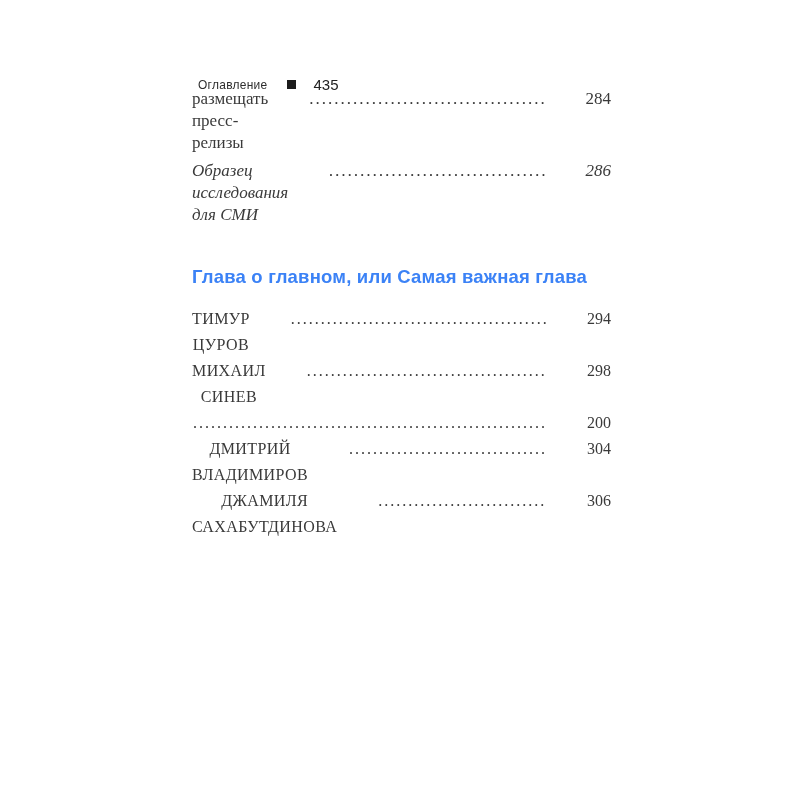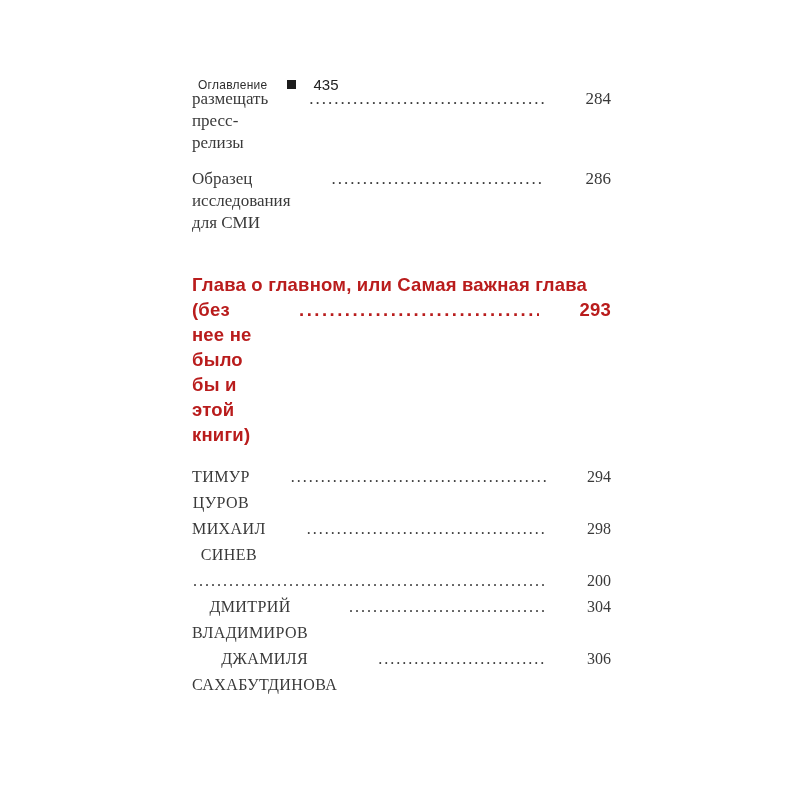--- a/index.html
+++ b/index.html
@@ -45,21 +45,21 @@
     position: absolute;
     left: 192px;
     top: 0;
     width: 419px;
   }
   .toc-block { margin: 0; }
   .entry {
     font-size: 17px;
     line-height: 22px;
   }
-  .entry-gap { margin-top: 14px; }
+  .entry-gap { margin-top: 6px; font-style: italic; }
   .row {
     display: flex;
     align-items: baseline;
     gap: 40px;
   }
   .dots {
     flex: 1 1 auto;
     overflow: hidden;
     white-space: nowrap;
     letter-spacing: 2px;
@@ -70,21 +70,21 @@
     content: "........................................................................................................................................................";
   }
   .pg { flex: 0 0 auto; text-align: right; }
   .first-block { padding-top: 88px; }
   .chapter-heading {
     margin-top: 38px;
     font-family: "Liberation Sans", sans-serif;
     font-weight: bold;
     font-size: 18.5px;
     line-height: 25px;
-    color: #b91c1c;
+    color: #3b82f6;
     letter-spacing: 0.2px;
   }
   .chapter-heading .dots { letter-spacing: 2.5px; }
   .people {
     margin-top: 17px;
     font-size: 16px;
     line-height: 26px;
     color: #3a3a3a;
   }
   .person-name { letter-spacing: 0.4px; text-align: center; }
@@ -114,25 +114,20 @@
         <div class="row">
           <span>Образец исследования для СМИ</span>
           <span class="dots"></span>
           <span class="pg">286</span>
         </div>
       </div>
     </div>
 
     <div class="chapter-heading">
       <div>Глава о главном, или Самая важная глава</div>
-      <div class="row">
-        <span>(без нее не было бы и этой книги)</span>
-        <span class="dots"></span>
-        <span class="pg">293</span>
-      </div>
     </div>
 
     <div class="people">
       <div class="row">
         <span class="person-name">ТИМУР ЦУРОВ</span>
         <span class="dots"></span>
         <span class="pg">294</span>
       </div>
       <div class="row">
         <span class="person-name">МИХАИЛ СИНЕВ</span>

